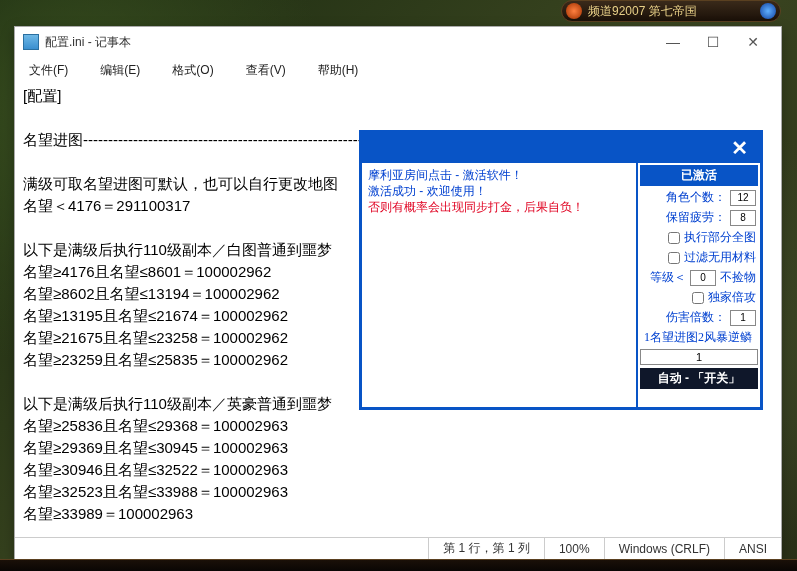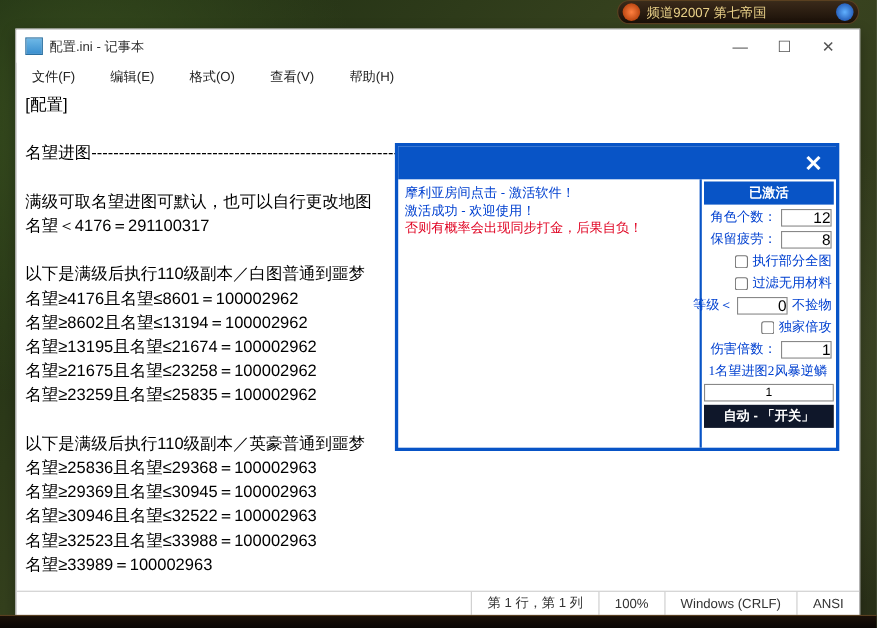--- a/index.html
+++ b/index.html
@@ -77,21 +77,21 @@
 .ov-left .l2 { color: #0040d0; }
 .ov-left .l3 { color: #e00020; }
 .ov-left .l4 { color: #e00020; }
 .ov-right {
   width: 124px; border-left: 2px solid #0854c6;
   display: flex; flex-direction: column; align-items: stretch;
   padding: 2px; gap: 3px; font-size: 12px; color: #0040d0;
 }
 .ov-badge { background: #0854c6; color: #fff; text-align: center; padding: 2px 0; font-weight: bold; }
 .ov-row { display: flex; align-items: center; justify-content: flex-end; gap: 4px; padding-right: 2px; }
-.ov-row input.num { width: 46px; height: 16px; font-size: 14px; text-align: right; border: 1px solid #888; }
+.ov-row input.num { width: 26px; height: 16px; font-size: 10px; text-align: center; border: 1px solid #888; }
 .ov-row input[type=checkbox] { width: 12px; height: 12px; }
 .ov-row .lbl { white-space: nowrap; }
 .ov-wide-input { width: 100%; text-align: center; border: 1px solid #888; height: 16px; font-size: 11px; }
 .ov-footer { background: #0f172a; color: #fff; text-align: center; padding: 2px 0; font-size: 12px; font-weight: bold; }
 .game-bottom {
   position: absolute; left: 0; bottom: 0; width: 100%; height: 12px;
   background: linear-gradient(#1a1008, #0a0604);
   border-top: 1px solid #5a4020;
 }
 </style>

